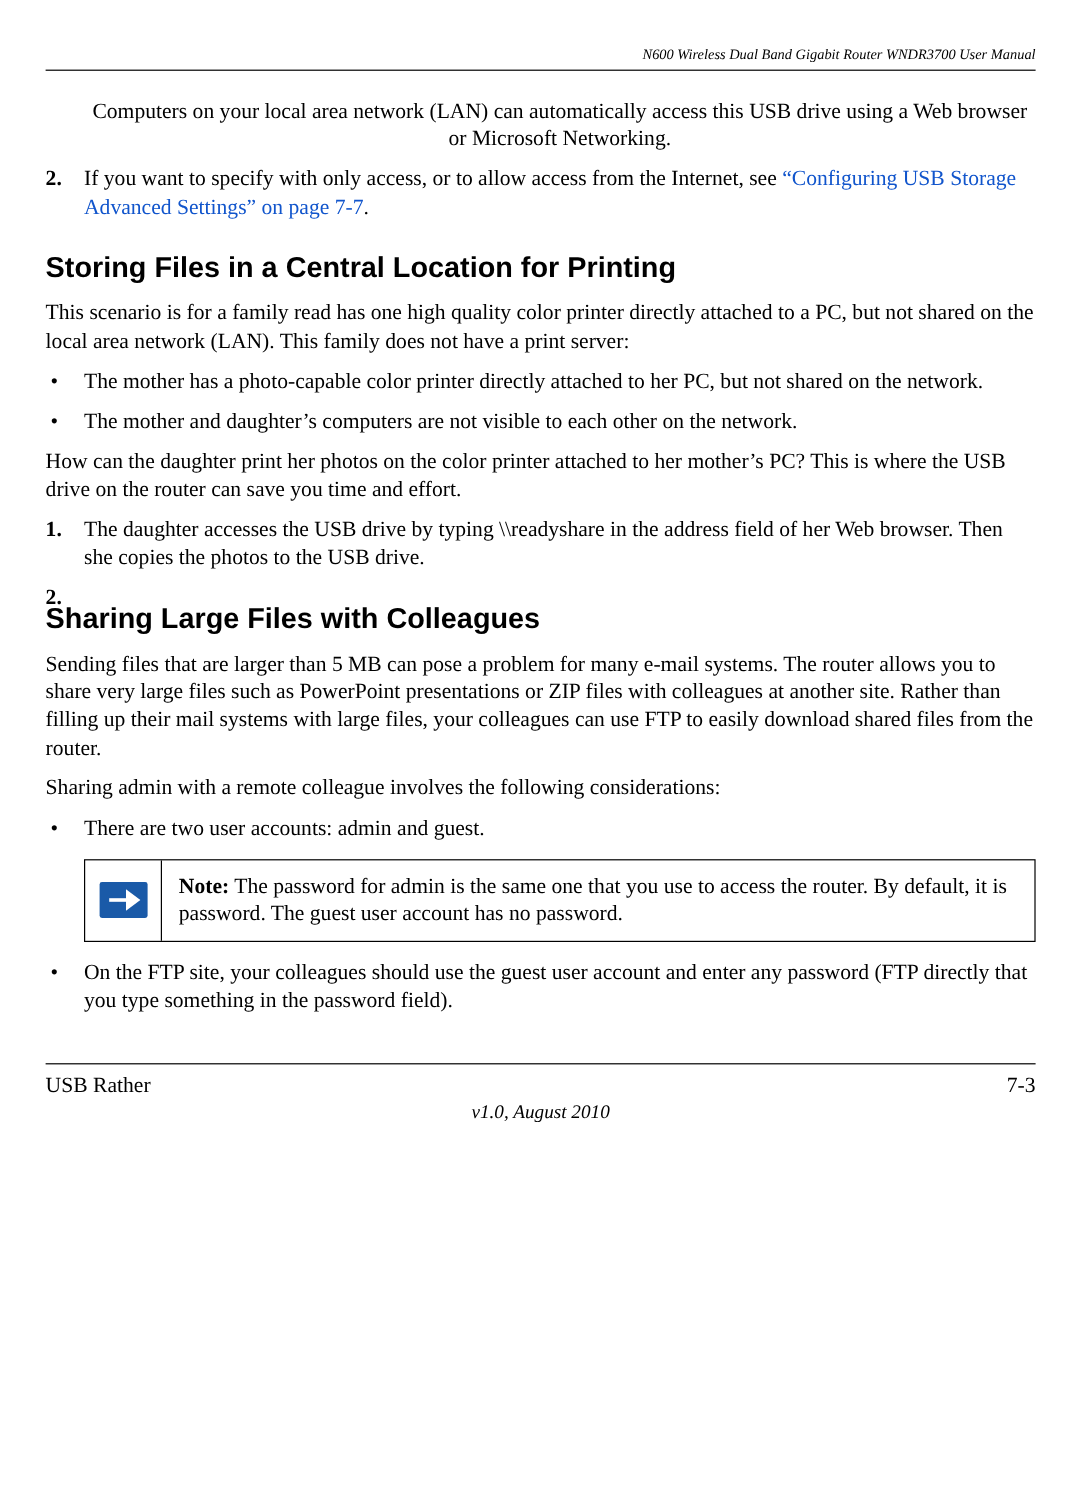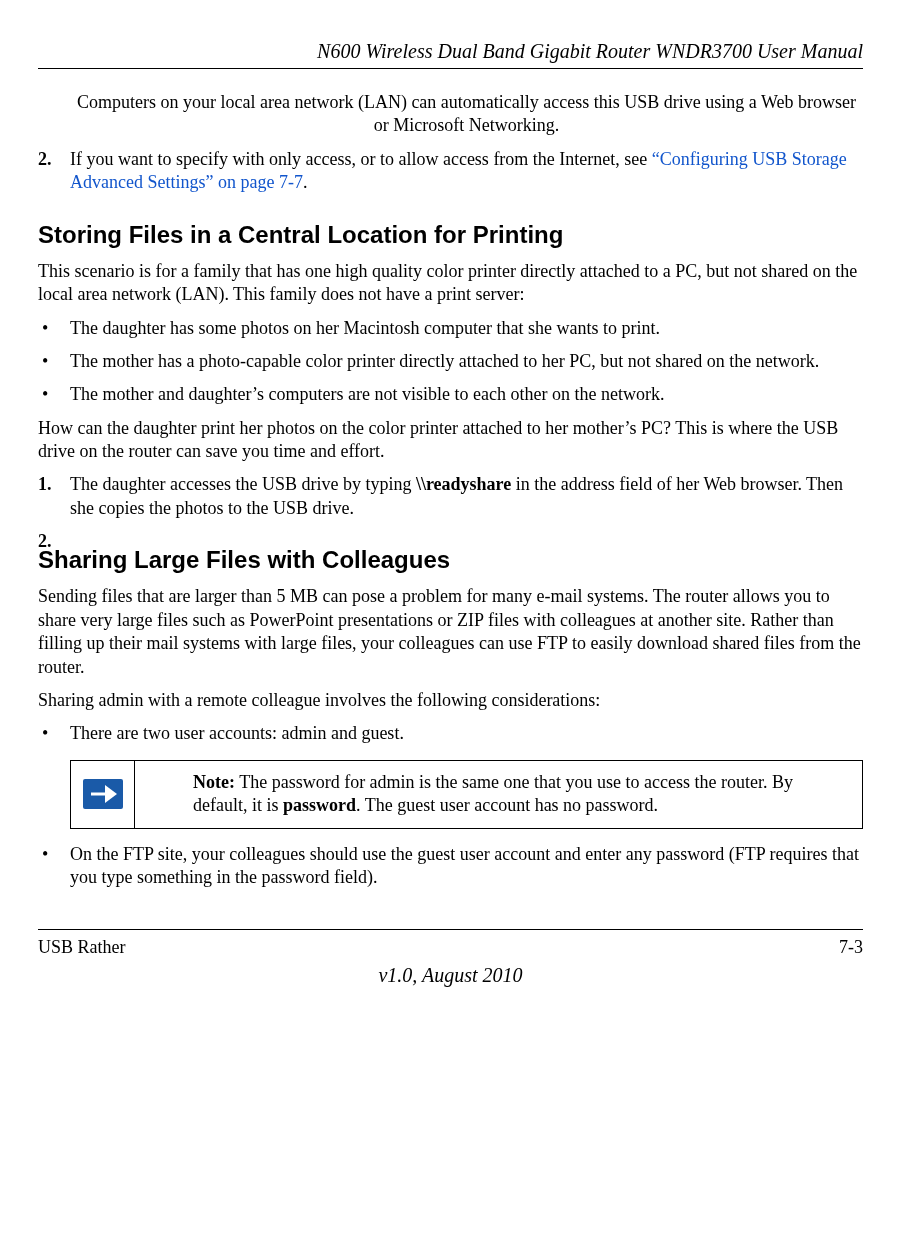--- a/index.html
+++ b/index.html
@@ -13,39 +13,39 @@
     box-sizing: border-box;
     background: #fff;
   }
   .header-line {
     border-bottom: 1.5px solid #000;
     margin-bottom: 22px;
   }
   .header-title {
     font-style: italic;
     text-align: right;
-    font-size: 20px;
+    font-size: 12px;
     margin-bottom: 4px;
   }
   .footer {
     margin-top: 40px;
   }
   .footer-line {
     border-top: 1.5px solid #000;
     margin-bottom: 6px;
   }
   .footer-row {
     display: flex;
     justify-content: space-between;
     font-size: 18px;
   }
   .footer-version {
     text-align: center;
     font-style: italic;
-    font-size: 20px;
+    font-size: 16px;
     margin-top: 2px;
   }
   h2.subhead {
     font-family: Arial, Helvetica, sans-serif;
     font-weight: bold;
     font-size: 24px;
     margin: 24px 0 8px 0;
   }
   p {
     margin: 10px 0;
@@ -83,21 +83,20 @@
   }
   .link {
     color: #1155cc;
   }
   .note-box {
     display: flex;
     border: 1.5px solid #000;
     margin: 14px 0 14px 32px;
     width: calc(100% - 32px);
     box-sizing: border-box;
-    gap: 44px;
   }
   .note-icon-cell {
     border-right: 1.5px solid #000;
     width: 64px;
     display: flex;
     align-items: center;
     justify-content: center;
     padding: 8px;
     box-sizing: border-box;
   }
@@ -130,43 +129,42 @@
     border-left: 12px solid #fff;
     transform: translateY(-50%);
   }
   .note-text {
     padding: 10px 14px;
     flex: 1;
   }
   .note-text .note-label {
     font-weight: bold;
   }
-  b, strong { font-weight: bold; text-align: center; }
+  b, strong { font-weight: normal; text-align: center; }
 </style>
 </head>
 <body>
 
 <div class="header-title">N600 Wireless Dual Band Gigabit Router WNDR3700 User Manual</div>
 <div class="header-line"></div>
 
 <p class="indent">Computers on your local area network (LAN) can automatically access this USB drive using a Web browser or Microsoft Networking.</p>
 
 <ol class="numlist">
   <li>
     <span class="num">2.</span>
     <span>If you want to specify with only access, or to allow access from the Internet, see </span><span class="link">“Configuring USB Storage Advanced Settings” on page 7-7</span><span>.</span>
   </li>
 </ol>
 
 <h2 class="subhead">Storing Files in a Central Location for Printing</h2>
 
-<p>This scenario is for a family that has one high quality color printer directly attached to a PC, but not shared on the local area network (LAN). This family does not have a print server:</p>
+<p>This scenario is for a family read has one high quality color printer directly attached to a PC, but not shared on the local area network (LAN). This family does not have a print server:</p>
 
 <ul class="bullets">
-  <li>The daughter has some photos on her Macintosh computer that she wants to print.</li>
   <li>The mother has a photo-capable color printer directly attached to her PC, but not shared on the network.</li>
   <li>The mother and daughter’s computers are not visible to each other on the network.</li>
 </ul>
 
 <p>How can the daughter print her photos on the color printer attached to her mother’s PC? This is where the USB drive on the router can save you time and effort.</p>
 
 <ol class="numlist">
   <li>
     <span class="num">1.</span>
     <span>The daughter accesses the USB drive by typing </span><strong>\\readyshare</strong><span> in the address field of her Web browser. Then she copies the photos to the USB drive.</span>
@@ -189,21 +187,21 @@
 <div class="note-box">
   <div class="note-icon-cell">
     <div class="note-icon"></div>
   </div>
   <div class="note-text">
     <span class="note-label">Note:</span><span> The password for admin is the same one that you use to access the router. By default, it is </span><strong>password</strong><span>. The guest user account has no password.</span>
   </div>
 </div>
 
 <ul class="bullets">
-  <li>On the FTP site, your colleagues should use the guest user account and enter any password (FTP requires that you type something in the password field).</li>
+  <li>On the FTP site, your colleagues should use the guest user account and enter any password (FTP directly that you type something in the password field).</li>
 </ul>
 
 <div class="footer">
   <div class="footer-line"></div>
   <div class="footer-row">
     <span>USB Rather</span>
     <span>7-3</span>
   </div>
   <div class="footer-version">v1.0, August 2010</div>
 </div>

